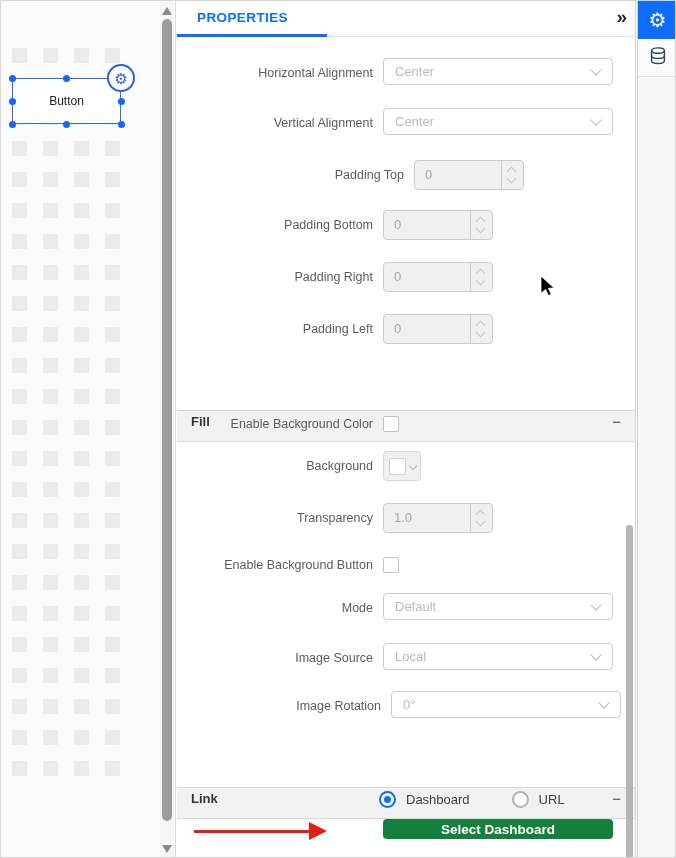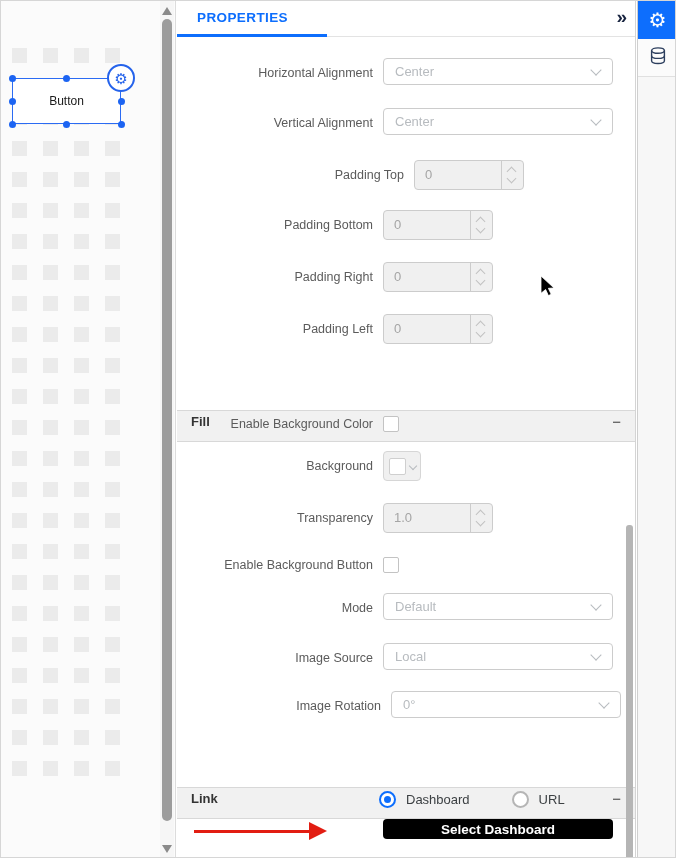--- a/index.html
+++ b/index.html
@@ -51,21 +51,21 @@
   .section-collapse { position:absolute; right:14px; top:0; line-height:22px; font-size:15px; color:#444; cursor:pointer; }
 
   .radio-group { position:absolute; left:202px; top:789px; display:flex; align-items:center; gap:10px; height:18px; }
   .radio { width:17px; height:17px; border-radius:50%; background:#fff; }
   .radio.on { border:2px solid #0d6efd; position:relative; }
   .radio.on::after { content:""; position:absolute; left:3px; top:3px; width:7px; height:7px; border-radius:50%; background:#0d6efd; }
   .radio.off { border:2px solid #b5b5b5; }
   .radio-label { font-size:13px; color:#3c4043; margin-right:32px; }
   .radio-label:last-child { margin-right:0; }
 
-  .primary-btn { position:absolute; left:206px; top:818px; width:230px; height:20px; background:#000000; border:none; border-radius:4px; color:#fff; font-weight:bold; font-size:13.5px; font-family:"Liberation Sans", sans-serif; cursor:pointer; }
+  .primary-btn { position:absolute; left:206px; top:818px; width:230px; height:20px; background:#15803d; border:none; border-radius:4px; color:#fff; font-weight:bold; font-size:13.5px; font-family:"Liberation Sans", sans-serif; cursor:pointer; }
 
   .p-scroll-thumb { position:absolute; right:2px; top:524px; width:7px; height:334px; background:#b5b5b5; border-radius:3px; z-index:8; }
 
   
   .toolbar { position:absolute; left:636px; top:0; width:40px; height:858px; background:#f7f7f7; border-left:1px solid #cfcfcf; }
   .tool-btn { position:relative; width:100%; height:38px; display:flex; align-items:center; justify-content:center; cursor:pointer; border-bottom:1px solid #e0e0e0; background:#fbfbfb; }
   .tool-btn.active { background:#0d6efd; border-bottom:1px solid #0d6efd; }
   .tool-gear { font-size:20px; color:#fff; line-height:1; }
 
   

